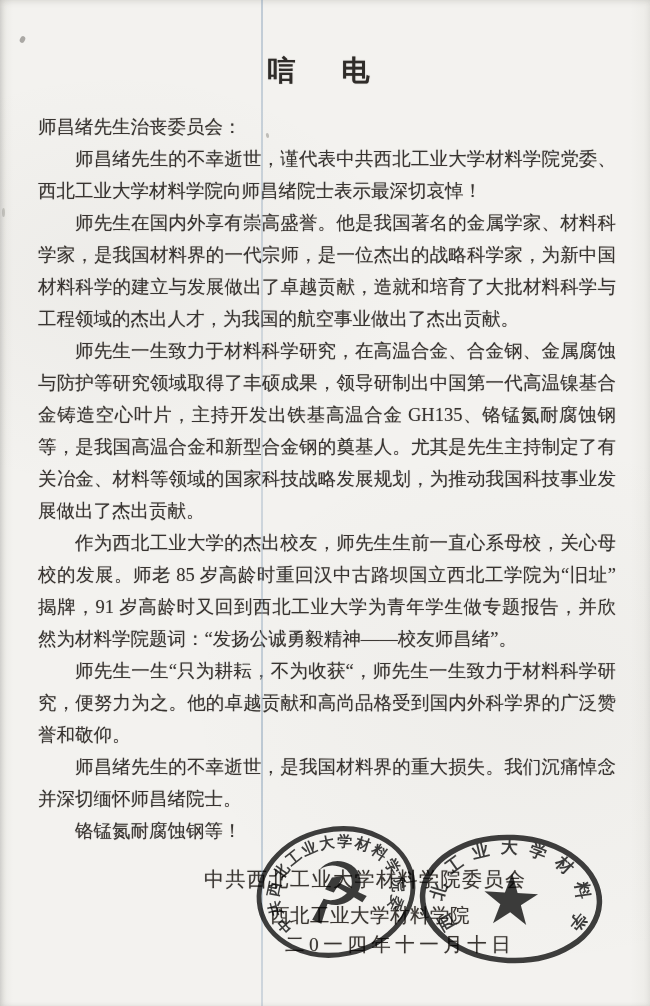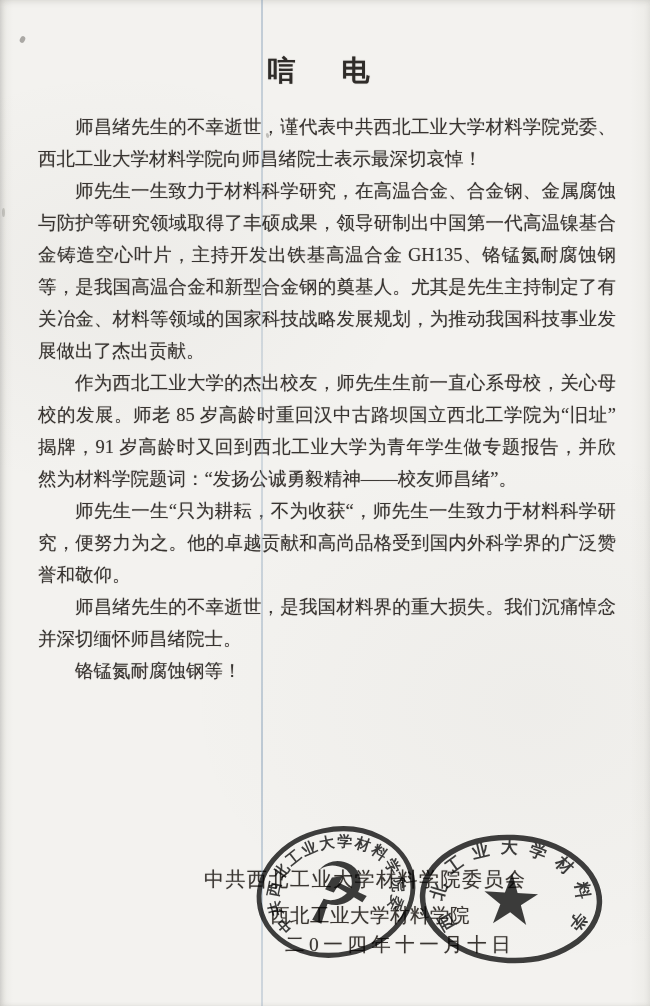--- a/index.html
+++ b/index.html
@@ -70,21 +70,23 @@
 <div class="page">
 
   <div class="fold-line"></div>
   <div class="speck s1"></div>
   <div class="speck s2"></div>
   <div class="speck s3"></div>
 
   <h1 class="title">唁　电</h1>
 
   <div class="body-text">
+    <p class="salutation">师昌绪先生治丧委员会：</p>
     <p class="para">师昌绪先生的不幸逝世，谨代表中共西北工业大学材料学院党委、西北工业大学材料学院向师昌绪院士表示最深切哀悼！</p>
+    <p class="para">师先生在国内外享有崇高盛誉。他是我国著名的金属学家、材料科学家，是我国材料界的一代宗师，是一位杰出的战略科学家，为新中国材料科学的建立与发展做出了卓越贡献，造就和培育了大批材料科学与工程领域的杰出人才，为我国的航空事业做出了杰出贡献。</p>
     <p class="para">师先生一生致力于材料科学研究，在高温合金、合金钢、金属腐蚀与防护等研究领域取得了丰硕成果，领导研制出中国第一代高温镍基合金铸造空心叶片，主持开发出铁基高温合金 GH135、铬锰氮耐腐蚀钢等，是我国高温合金和新型合金钢的奠基人。尤其是先生主持制定了有关冶金、材料等领域的国家科技战略发展规划，为推动我国科技事业发展做出了杰出贡献。</p>
     <p class="para">作为西北工业大学的杰出校友，师先生生前一直心系母校，关心母校的发展。师老 85 岁高龄时重回汉中古路坝国立西北工学院为“旧址”揭牌，91 岁高龄时又回到西北工业大学为青年学生做专题报告，并欣然为材料学院题词：“发扬公诚勇毅精神——校友师昌绪”。</p>
     <p class="para">师先生一生“只为耕耘，不为收获“，师先生一生致力于材料科学研究，便努力为之。他的卓越贡献和高尚品格受到国内外科学界的广泛赞誉和敬仰。</p>
     <p class="para">师昌绪先生的不幸逝世，是我国材料界的重大损失。我们沉痛悼念并深切缅怀师昌绪院士。</p>
     <p class="para">铬锰氮耐腐蚀钢等！</p>
   </div>
 
   <div class="sig sig-committee">中共西北工业大学材料学院委员会</div>
   <div class="sig sig-school">西北工业大学材料学院</div>
   <div class="sig sig-date">二0一四年十一月十日</div>

